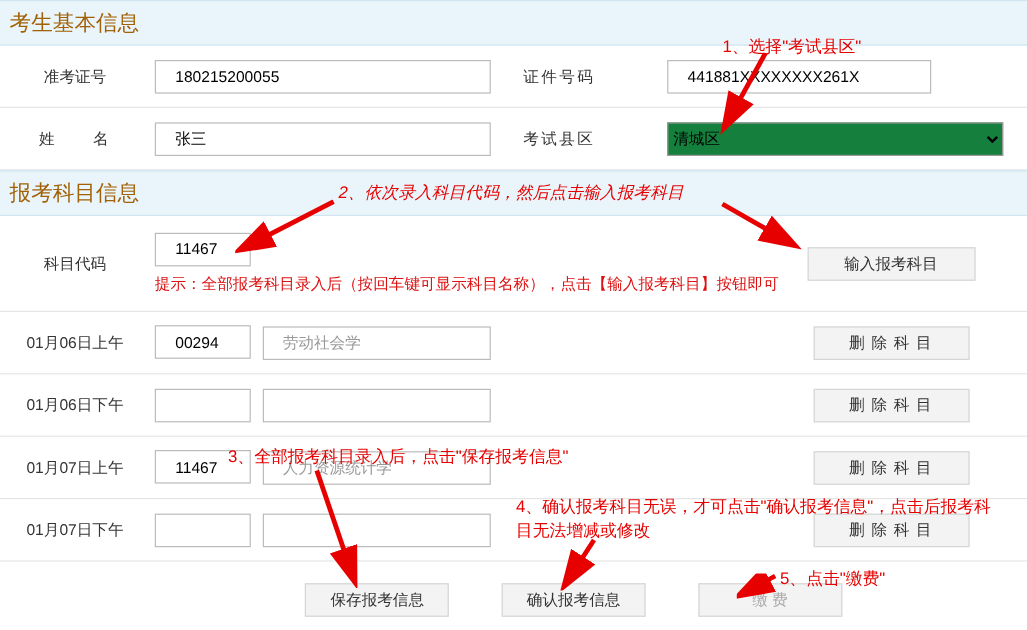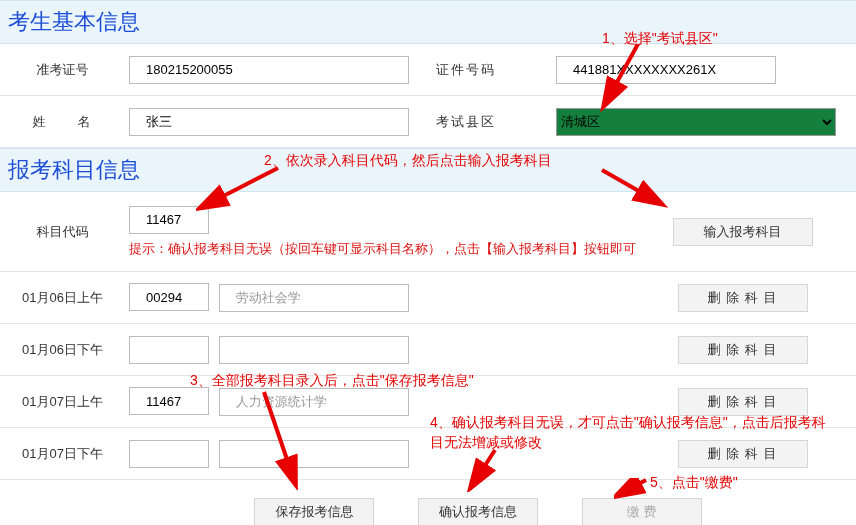--- a/index.html
+++ b/index.html
@@ -8,22 +8,22 @@
     font-size: 13px;
     background: #fff;
     width: 856px;
     position: relative;
   }
   .section-header {
     background: #eaf5fb;
     border-top: 1px solid #d0e5f0;
     border-bottom: 1px solid #d0e5f0;
     padding: 6px 8px;
-    color: #1d4ed8;
-    font-size: 22px;
+    color: #a16207;
+    font-size: 18px;
   }
   .row {
     display: flex;
     border-bottom: 1px solid #e5e5e5;
     align-items: center;
     min-height: 52px;
     padding: 8px 0;
   }
   .row:last-child { border-bottom: none; }
   .label-cell {
@@ -144,21 +144,21 @@
   </div>
 </div>
 
 <div class="section-header">报考科目信息</div>
 
 <div class="row subject-row" style="min-height:80px;">
   <div class="subject-label-cell">科目代码</div>
   <div class="value-cell">
     <input type="text" class="code-input" value="11467" style="">
     <div class="hint-wrap">
-        <div class="hint">提示：确认报考科目无误（按回车键可显示科目名称），点击【输入报考科目】按钮即可</div>
+        <div class="hint">提示：全部报考科目录入后（按回车键可显示科目名称），点击【输入报考科目】按钮即可</div>
       </div>
   </div>
   <div class="btn-col">
     <button class="btn btn-wide" style="letter-spacing:0;">输入报考科目</button>
   </div>
 </div>
 
 <div class="row">
   <div class="label-cell tight">01月06日上午</div>
   <div class="value-cell">
@@ -195,21 +195,21 @@
   <div class="btn-col"><button class="btn btn-action">删 除 科 目</button></div>
 </div>
 
 <div class="action-bar">
   <button class="btn">保存报考信息</button>
   <button class="btn">确认报考信息</button>
   <button class="btn disabled">缴 费</button>
 </div>
 
 <div class="anno" style="left:602px; top:30px;">1、选择"考试县区"</div>
-<div class="anno" style="left:264px; top:152px;">2、依次录入科目代码，然后点击输入报考科目</div>
+<div class="anno" style="left:282px; top:152px;font-style:italic;">2、依次录入科目代码，然后点击输入报考科目</div>
 <div class="anno" style="left:190px; top:372px;">3、全部报考科目录入后，点击"保存报考信息"</div>
 <div class="anno" style="left:430px; top:413px; width:400px; line-height:1.4;">4、确认报考科目无误，才可点击"确认报考信息"，点击后报考科目无法增减或修改</div>
 <div class="anno" style="left:650px; top:474px;">5、点击"缴费"</div>
 
 <div class="arrow" style="left:598px; top:44px;">
 <svg width="50" height="70">
       <defs>
         <marker id="ah1" markerWidth="10" markerHeight="10" refX="6" refY="3" orient="auto">
           <path d="M0,0 L0,6 L9,3 z" fill="#e60000"></path>
         </marker>

